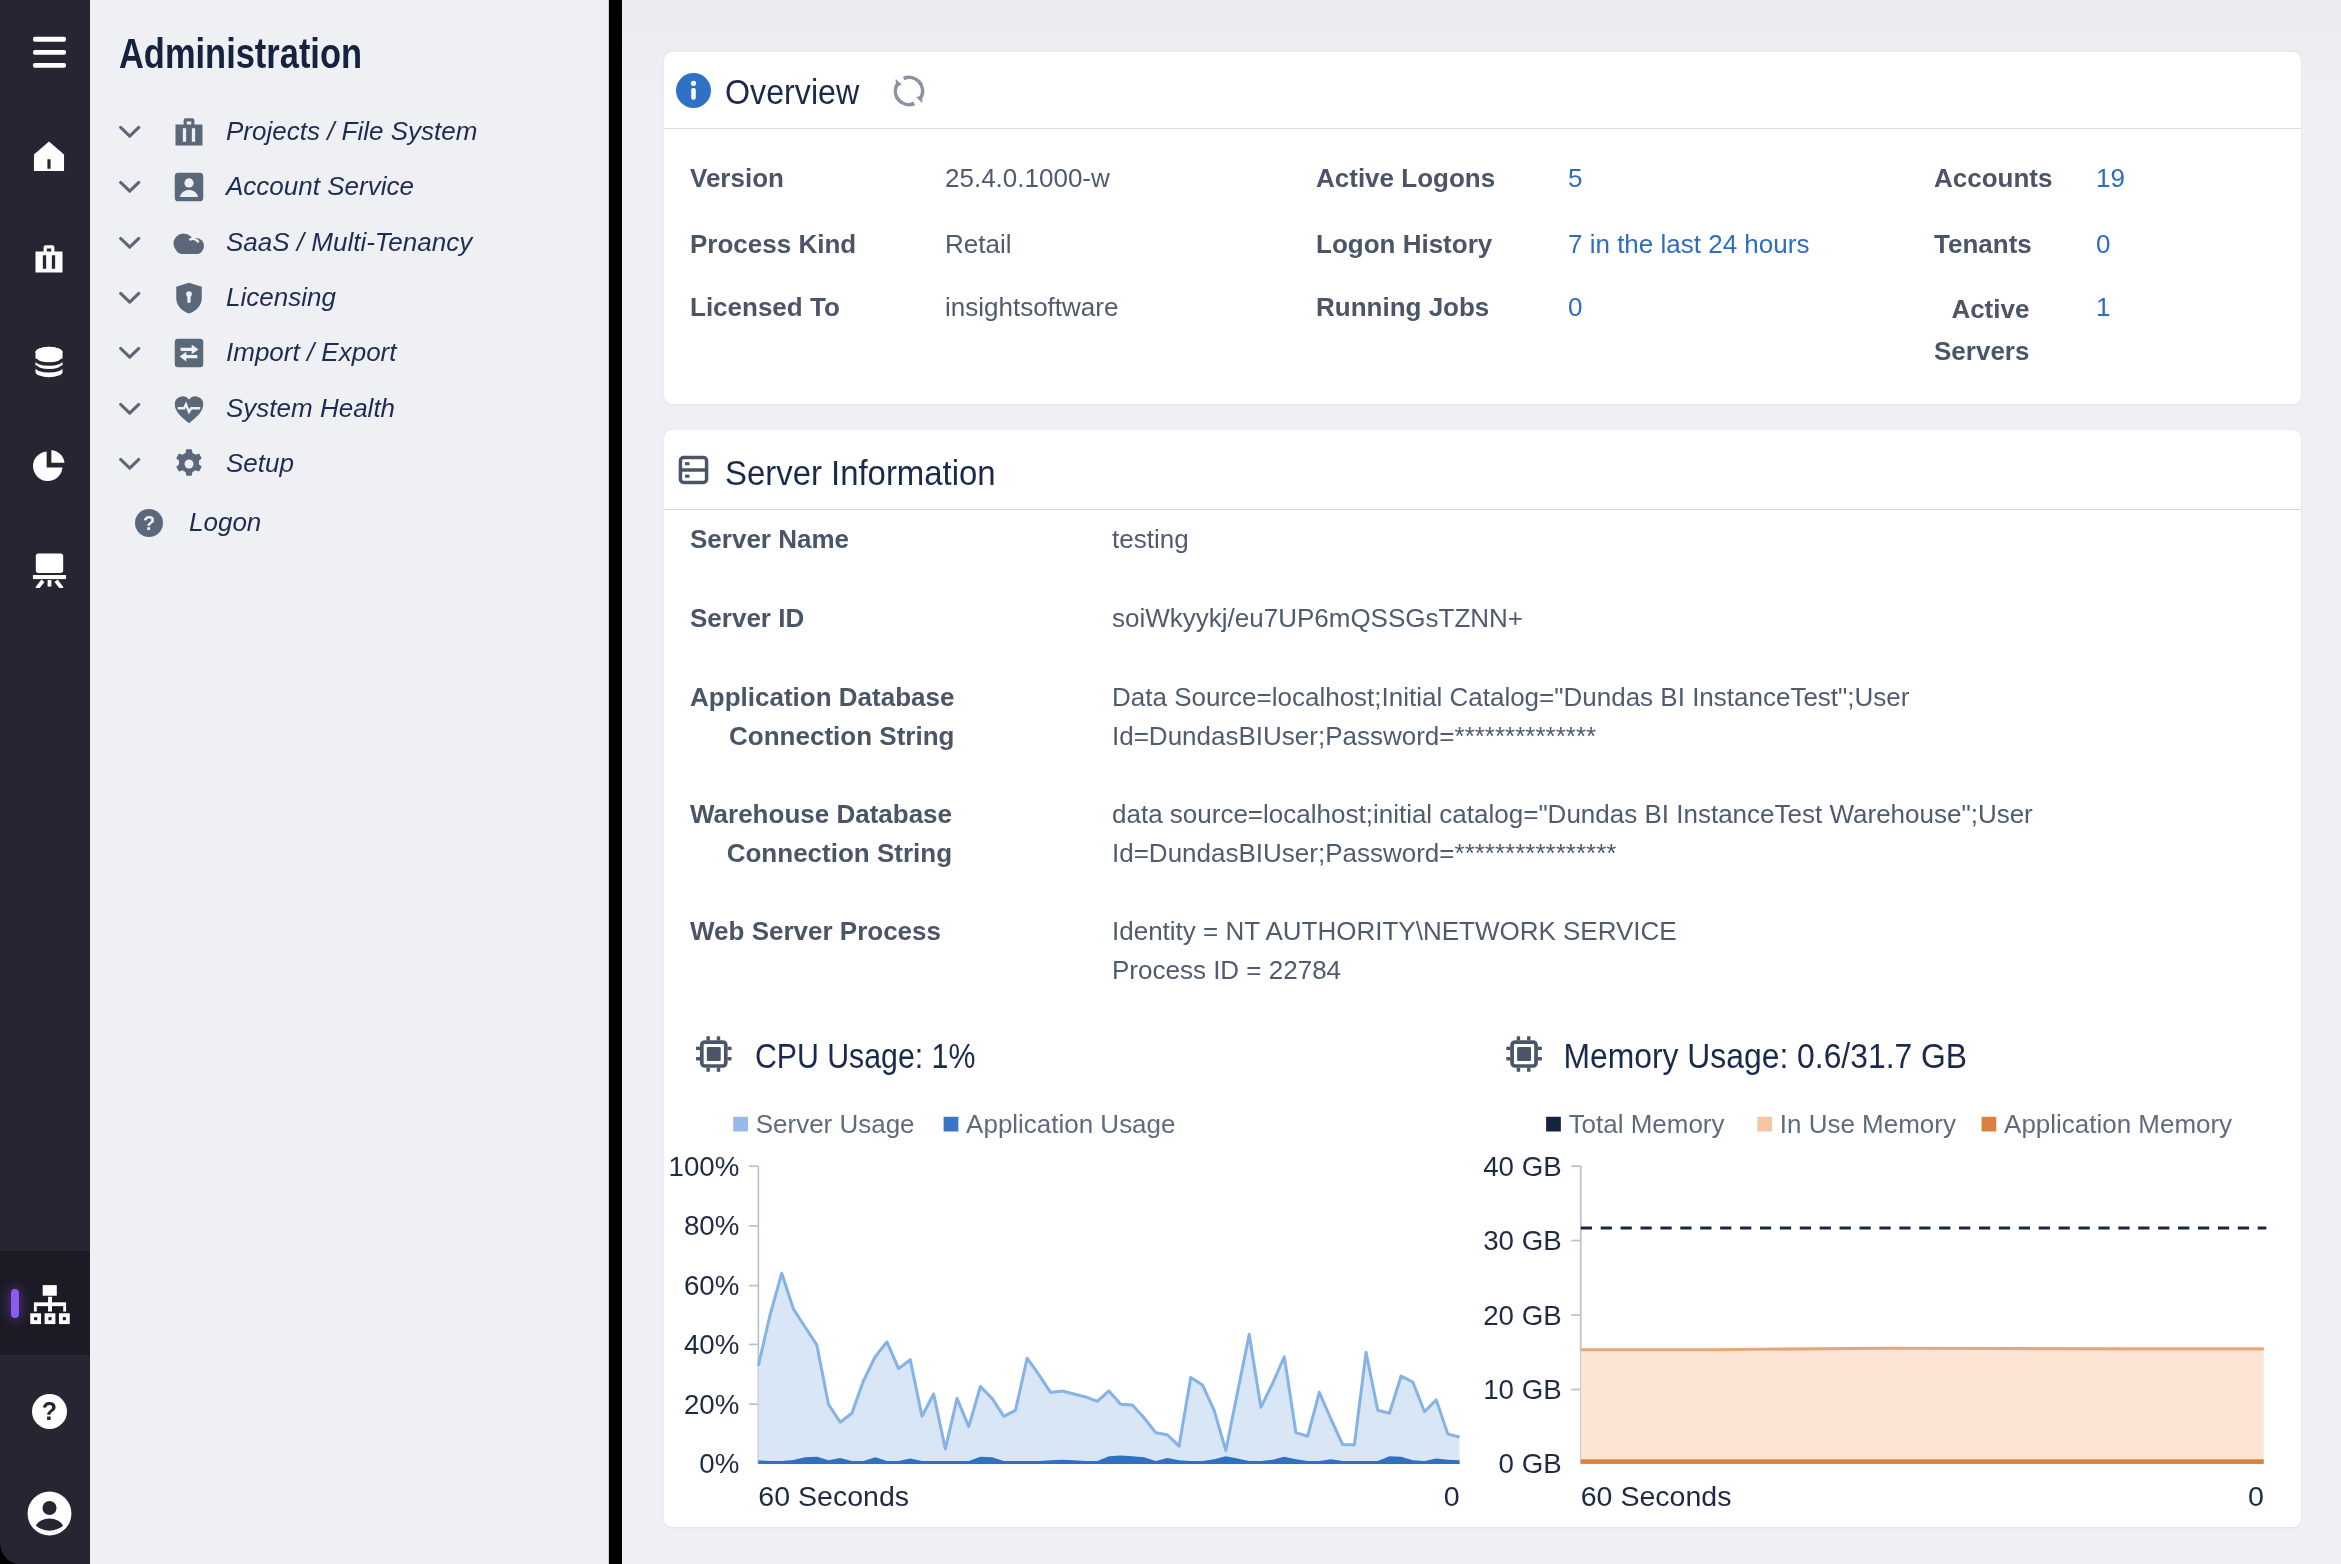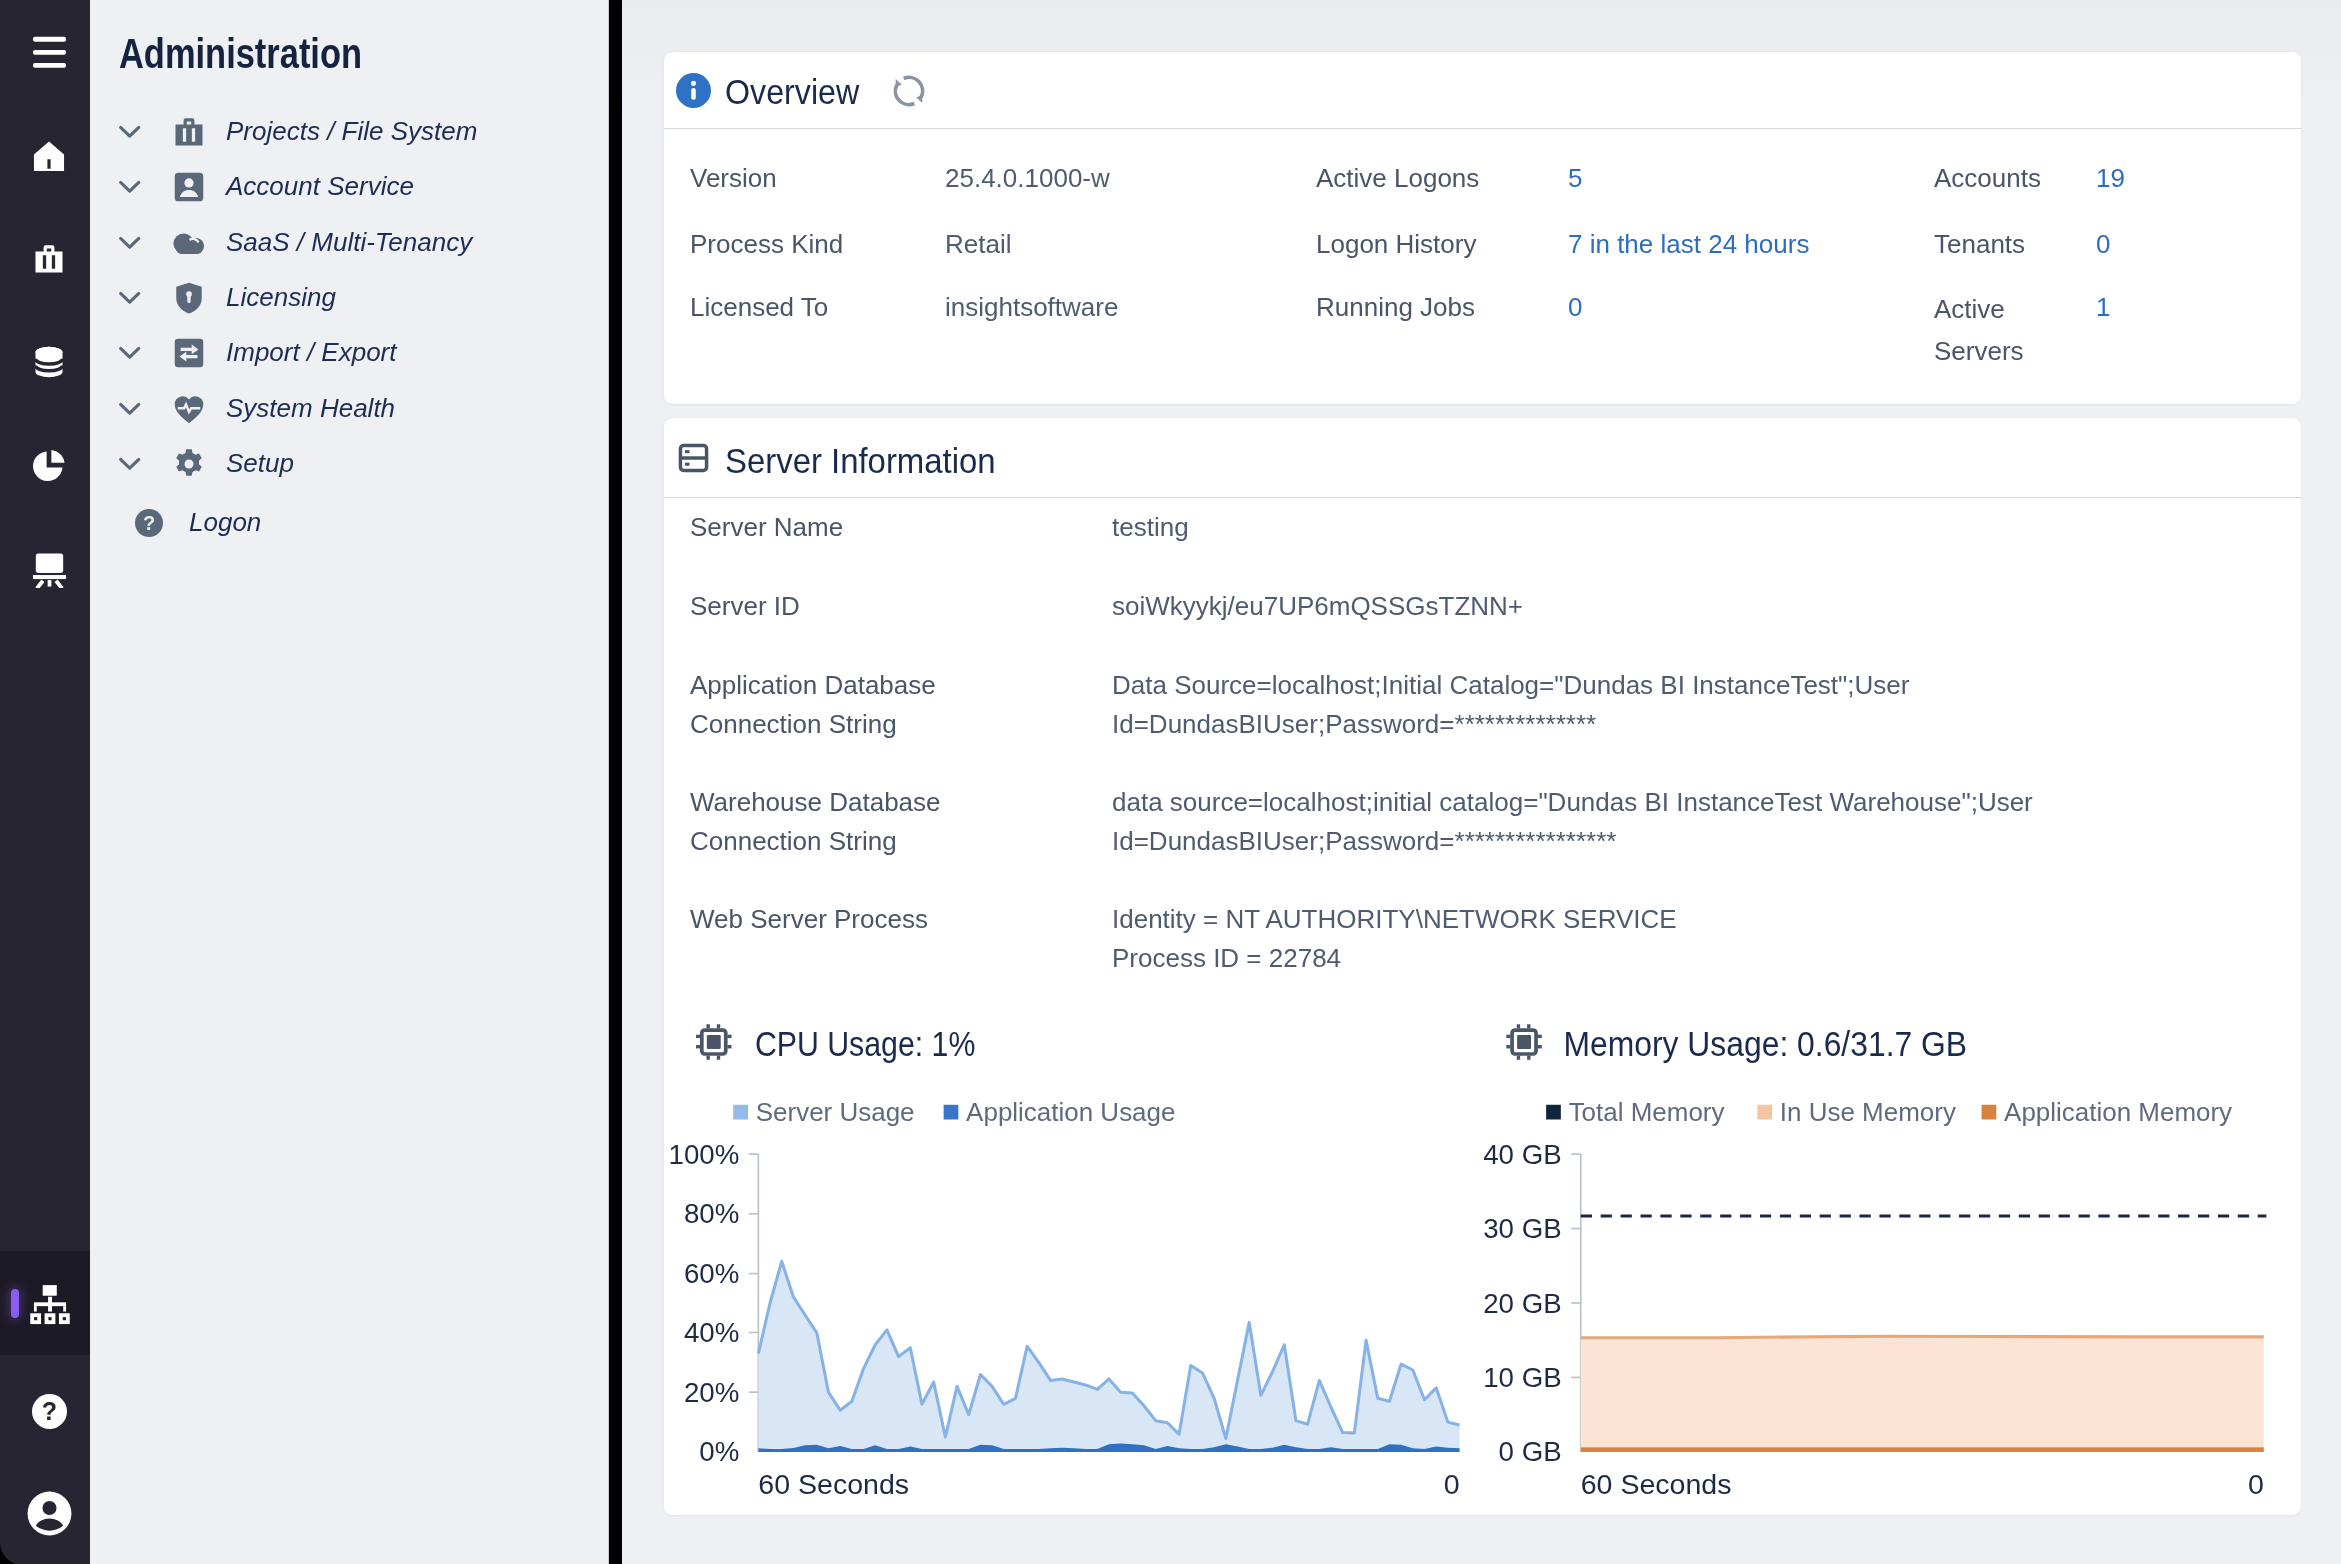--- a/index.html
+++ b/index.html
@@ -9,21 +9,21 @@
 #side { left:90px; top:0; width:519px; height:1565px; background:#eef0f4; border-right:0.9px solid #c7ccd6; }
 #main { left:622px; top:0; width:1720px; height:1565px; background:linear-gradient(180deg,#e9ebef 0px,#eef0f4 113px); }
 #side h1 { position:absolute; left:29px; top:30px; font-size:42px; font-weight:bold; color:#16233f; transform:scaleX(0.82); transform-origin:0 50%; white-space:nowrap; }
 .mrow { position:absolute; left:0; width:100%; height:55px; }
 .mrow .chev { position:absolute; left:28px; top:50%; margin-top:-7.8px; }
 .mrow .ric { position:absolute; left:81px; top:50%; margin-top:-18px; }
 .mrow .lbl { position:absolute; left:136px; top:50%; margin-top:-17.3px; font-size:26px; line-height:35px; color:#1d2c51;font-style:italic; }
 .card { position:absolute; left:42px; width:1637px; background:#fff; border-radius:8.7px; box-shadow:0 0.9px 2.6px rgba(20,30,60,0.06); }
 .chead { position:relative; border-bottom:0.9px solid #d7dade; }
 .ctitle { position:absolute; left:61px; font-size:35px; color:#1a2a4c; transform-origin:0 50%; white-space:nowrap; }
-.lab { position:absolute; font-size:26px; font-weight:normal; color:#4a5568; line-height:39px; }
+.lab { position:absolute; font-size:26px; font-weight:bold; color:#4a5568; line-height:39px;text-align:right; }
 .val { position:absolute; font-size:26px; color:#4f5b6e; line-height:39px; }
 .lnk { position:absolute; font-size:26px; color:#2e6cc0; line-height:39px; }
 </style></head>
 <body>
 <div id="nav" class="abs">
   <svg class="abs" style="left:33px;top:35px" width="33" height="35" viewBox="0 0 38 40">
     <rect x="0" y="2" width="38" height="5.5" rx="2.2" fill="#fff"></rect>
     <rect x="0" y="17" width="38" height="5.5" rx="2.2" fill="#fff"></rect>
     <rect x="0" y="32" width="38" height="5.5" rx="2.2" fill="#fff"></rect>
   </svg>
@@ -186,21 +186,21 @@
       <div class="lnk" style="left:904px;top:173px">7 in the last 24 hours</div>
     <div class="lab" style="left:1270px;top:173px">Tenants</div>
       <div class="lnk" style="left:1432px;top:173px">0</div>
     <div class="lab" style="left:26px;top:236px">Licensed To</div>
       <div class="val" style="left:281px;top:236px">insightsoftware</div>
     <div class="lab" style="left:652px;top:236px">Running Jobs</div>
       <div class="lnk" style="left:904px;top:236px">0</div>
     <div class="lab" style="left:1270px;top:236px;line-height:42px">Active<br>Servers</div>
       <div class="lnk" style="left:1432px;top:236px">1</div>
   </div>
-  <div class="card" style="top:418px;height:1097px">
+  <div class="card" style="top:430px;height:1097px">
     <div class="chead" style="height:80px">
       <svg class="abs" style="left:13px;top:24px" width="33" height="32" viewBox="0 0 24 24" fill="none" stroke="#4a5568" stroke-width="2.6">
         <rect x="2.2" y="2.6" width="19.6" height="18.8" rx="2.4"></rect>
         <path d="M2.2 12 H21.8"></path>
         <rect x="5.6" y="6.1" width="3.4" height="2.3" fill="#4a5568" stroke="none"></rect>
         <rect x="5.6" y="15.5" width="3.4" height="2.3" fill="#4a5568" stroke="none"></rect>
       </svg>
       <div class="ctitle" style="top:22.5px;transform:scaleX(0.94)">Server Information</div>
     </div>
     <div class="lab" style="left:26px;top:90px">Server Name</div>

